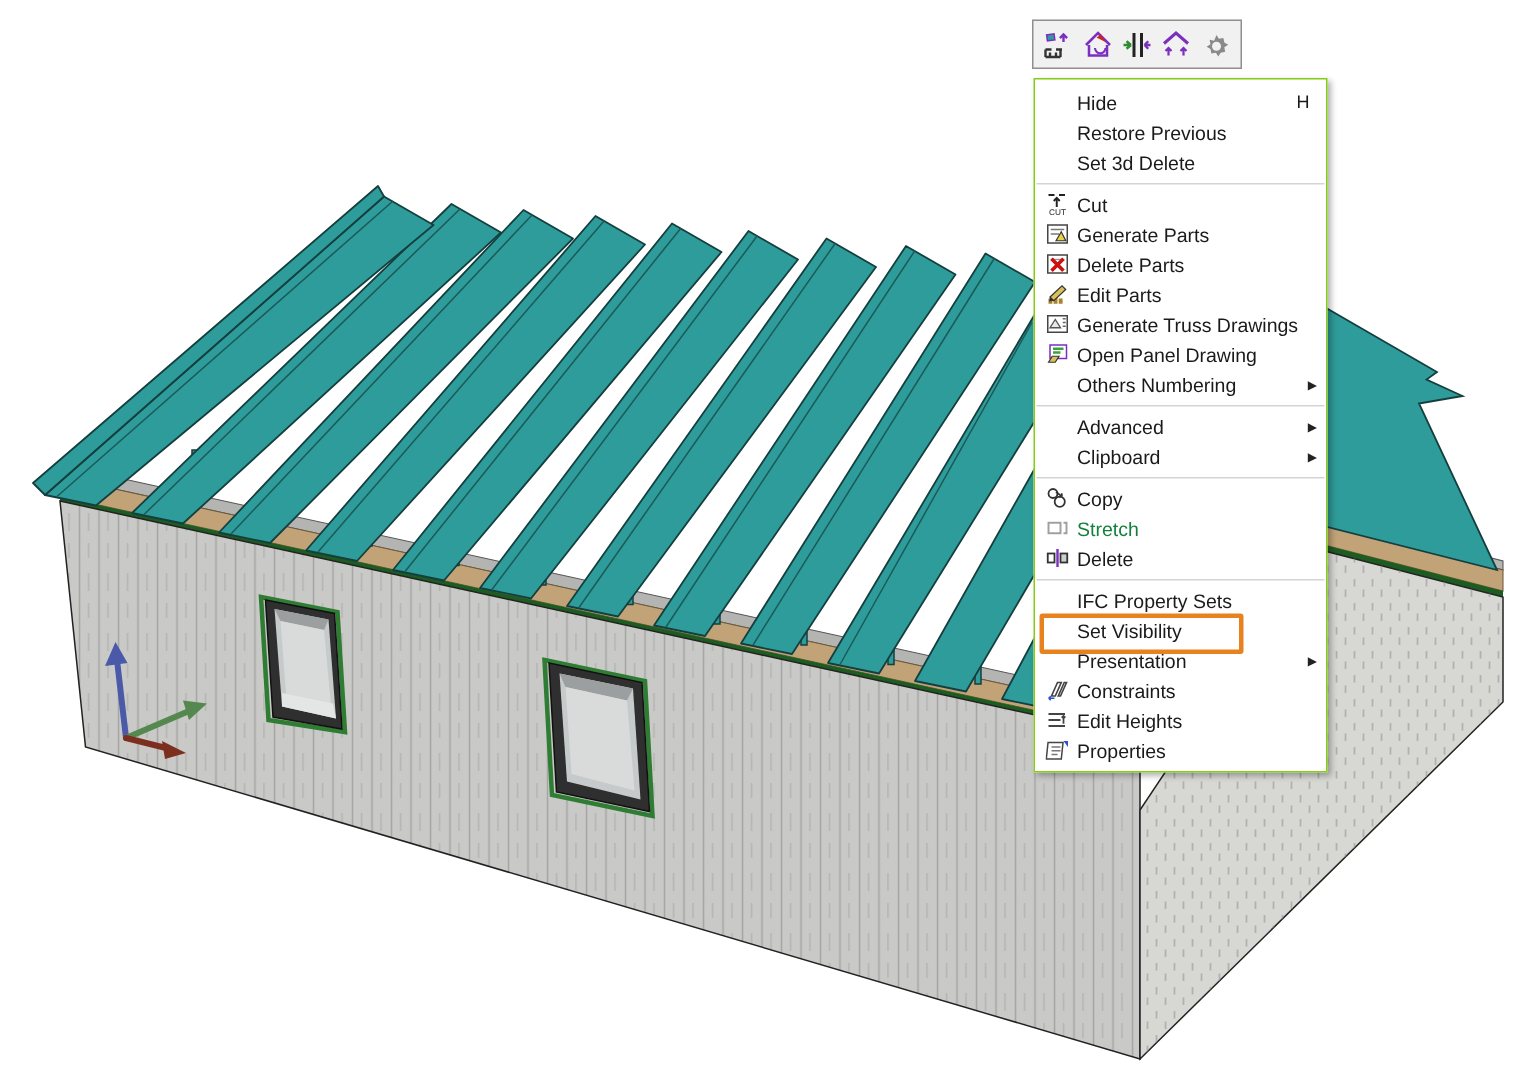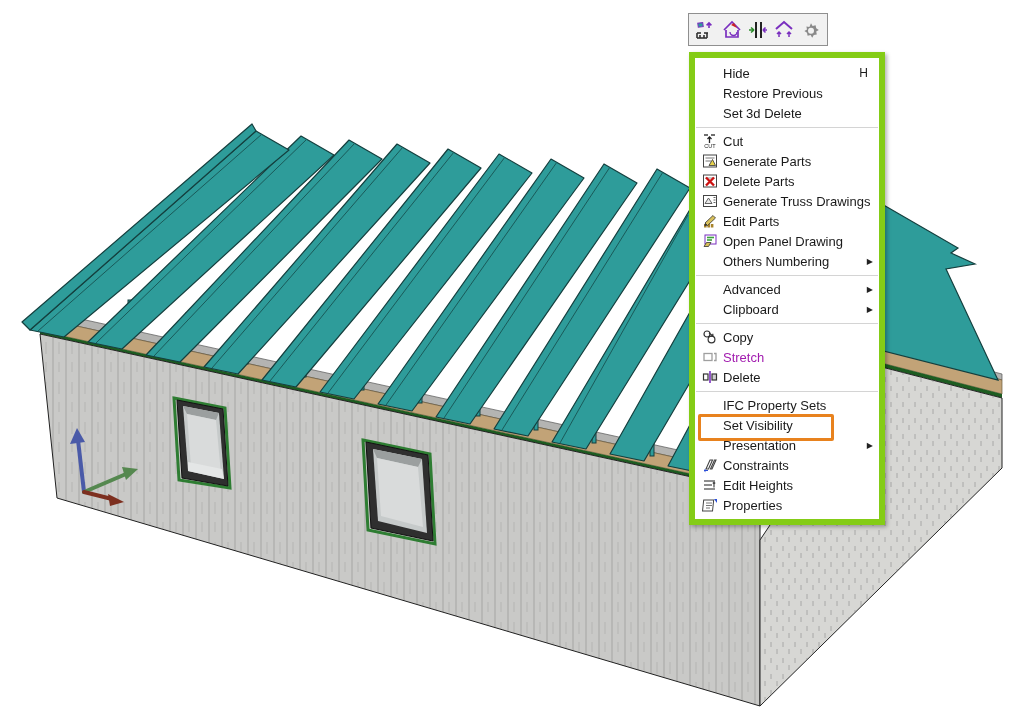--- a/index.html
+++ b/index.html
@@ -6,28 +6,28 @@
   #stage{position:relative;width:1018px;height:721px;background:#ffffff;overflow:hidden;
          font-family:"Liberation Sans", sans-serif;}
   #scene{position:absolute;left:0;top:0;}
   
   #toolbar{position:absolute;left:688px;top:13px;width:140px;height:33px;
     background:#f1f1f1;border:1px solid #8f8f8f;display:flex;align-items:center;
     justify-content:space-around;padding:0 3px;box-sizing:border-box;}
   .tb-btn{width:24px;height:24px;display:flex;align-items:center;justify-content:center;}
   
   #menu{position:absolute;left:689px;top:52px;width:196px;background:#ffffff;
-    border:6px solid #84cc16;box-shadow:2px 2px 4px rgba(0,0,0,.3);
+    border:1px solid #84cc16;box-shadow:2px 2px 4px rgba(0,0,0,.3);
     padding:5px 0 4px 0;box-sizing:border-box;font-size:13px;color:#1a1a1a;}
   .mi{height:20px;display:flex;align-items:center;position:relative;}
   .mi-icon{width:17px;margin-left:6px;display:flex;align-items:center;justify-content:center;flex:0 0 17px;}
   .mi-label{margin-left:5px;white-space:nowrap;}
   .mi-right{position:absolute;right:11px;font-size:12px;}
   .mi-sub{position:absolute;right:6px;font-size:8px;color:#222;}
-  .mi.disabled .mi-label{color:#a21caf;}
+  .mi.disabled .mi-label{color:#15803d;}
   .sep{border-top:1px solid #d4d4d4;margin:3.5px 1px;}
   .hilite{position:absolute;left:3px;top:-1px;width:130px;height:21px;
     border:3px solid #e8821e;border-radius:2px;pointer-events:none;}
   svg text{font-family:"Liberation Sans",sans-serif;}
 </style>
 </head>
 <body>
 <div id="stage">
 
 <svg id="scene" width="1018" height="721" viewBox="0 0 1018 721">
@@ -233,40 +233,40 @@
               <rect x="1.5" y="2" width="13" height="12" fill="#fff" stroke="#444"></rect>
           <line x1="3.5" y1="5" x2="12.5" y2="5" stroke="#999"></line>
           <path d="M4 4.5 L12 12.5 M12 4.5 L4 12.5" stroke="#cc1111" stroke-width="2.4"></path>
             </svg>
           </span>
       <span class="mi-label">Delete Parts</span>
     </div>
     <div class="mi">
       <span class="mi-icon">
         <svg width="16" height="16" viewBox="0 0 16 16">
+          <rect x="2" y="11" width="2.6" height="3.5" fill="#a8832a"></rect>
+              <rect x="5.4" y="9.5" width="2.6" height="5" fill="#a8832a"></rect>
+          <rect x="8.8" y="11" width="2.6" height="3.5" fill="#a8832a"></rect>
+          <path d="M3 10 L11 2.5 L13.5 5 L5.5 12.5 Z" fill="#d9c05a" stroke="#333" stroke-width="0.8"></path>
+          <path d="M3 10 L2.4 13 L5.5 12.5 Z" fill="#333"></path>
+            </svg>
+          </span>
+      <span class="mi-label">Edit Parts</span>
+    </div>
+    <div class="mi">
+      <span class="mi-icon">
+        <svg width="16" height="16" viewBox="0 0 16 16">
               <rect x="1.5" y="2.5" width="13" height="11" fill="#fff" stroke="#444"></rect>
           <path d="M3 10.5 L6.5 5 L10 10.5 Z" fill="#e9e9e9" stroke="#555" stroke-width="0.9"></path>
           <line x1="11.5" y1="4.5" x2="13.5" y2="4.5" stroke="#666"></line>
               <line x1="11.5" y1="7" x2="13.5" y2="7" stroke="#666"></line>
           <line x1="11.5" y1="9.5" x2="13.5" y2="9.5" stroke="#666"></line>
             </svg>
           </span>
       <span class="mi-label">Generate Truss Drawings</span>
-    </div>
-    <div class="mi">
-      <span class="mi-icon">
-        <svg width="16" height="16" viewBox="0 0 16 16">
-          <rect x="2" y="11" width="2.6" height="3.5" fill="#a8832a"></rect>
-              <rect x="5.4" y="9.5" width="2.6" height="5" fill="#a8832a"></rect>
-          <rect x="8.8" y="11" width="2.6" height="3.5" fill="#a8832a"></rect>
-          <path d="M3 10 L11 2.5 L13.5 5 L5.5 12.5 Z" fill="#d9c05a" stroke="#333" stroke-width="0.8"></path>
-          <path d="M3 10 L2.4 13 L5.5 12.5 Z" fill="#333"></path>
-            </svg>
-          </span>
-      <span class="mi-label">Edit Parts</span>
     </div>
     <div class="mi">
       <span class="mi-icon">
         <svg width="16" height="16" viewBox="0 0 16 16">
           <rect x="3" y="2" width="11" height="9" fill="#fff" stroke="#7a2fbf"></rect>
           <line x1="5" y1="4.5" x2="12" y2="4.5" stroke="#3aa23a" stroke-width="1.6"></line>
           <line x1="5" y1="7" x2="10" y2="7" stroke="#3aa23a" stroke-width="1.6"></line>
           <path d="M2 13.5 L4.5 9.5 L9 9.5 L6.5 13.5 Z" fill="#d9c05a" stroke="#333" stroke-width="0.8"></path>
             </svg>
           </span>

